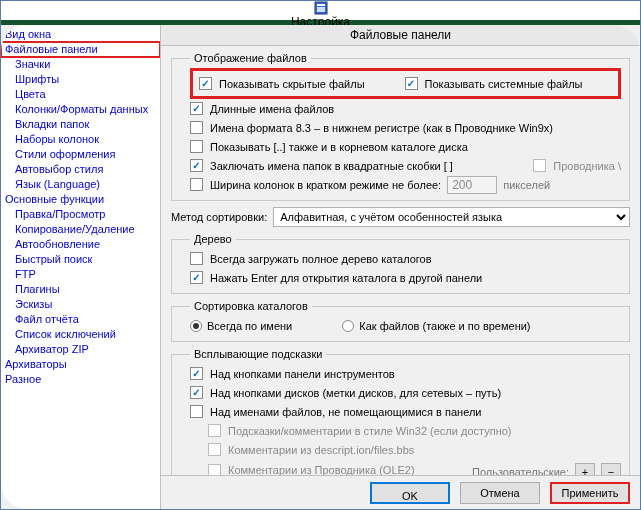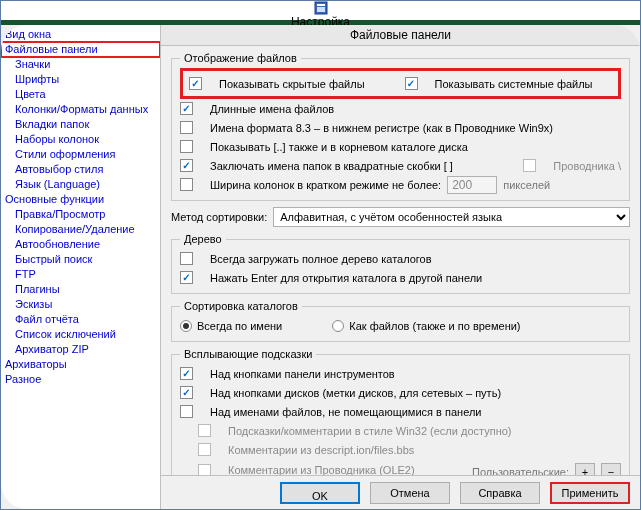--- a/index.html
+++ b/index.html
@@ -10,25 +10,25 @@
   .titlebar .title { flex: 1; font-size: 12px; }
   .titlebar .close { width: 40px; height: 22px; display: flex; align-items: center; justify-content: center; }
   .body { flex: 1; display: flex; overflow: hidden; border-radius: 26px; }
   .sidebar { width: 160px; background: #fff; border-right: 1px solid #c0c0c0; overflow-y: auto; padding: 2px 0; }
   .sidebar .item { padding: 0 4px; line-height: 15px; color: #0000cc; cursor: pointer; white-space: nowrap; }
   .sidebar .item.indent { padding-left: 14px; }
   .sidebar .item.selected { outline: 2px solid #e02020; outline-offset: -1px; }
   .content { flex: 1; display: flex; flex-direction: column; overflow: hidden; }
   .page-header { background: #e8e8e8; text-align: center; padding: 3px 0; border-bottom: 1px solid #c0c0c0; font-size: 12px; }
   .page-body { flex: 1; overflow-y: auto; padding: 6px 10px 4px 10px; }
-  fieldset { border: 1px solid #c9c9c9; margin: 0 0 6px 0; padding: 4px 8px 6px 8px; }
+  fieldset { border: 1px solid #c9c9c9; margin: 0 0 6px 0; padding: 4px 8px 6px 18px; }
   legend { padding: 0 4px; font-size: 11px; }
   .row { display: flex; align-items: center; gap: 6px; min-height: 19px; }
   .row.space { justify-content: flex-start; gap: 40px; }
-  .checkbox { display: inline-flex; align-items: center; gap: 17px; }
+  .checkbox { display: inline-flex; align-items: center; gap: 7px; }
   .checkbox .box { width: 13px; height: 13px; border: 1px solid #888; background: #fff; display: inline-flex; align-items: center; justify-content: center; font-size: 10px; line-height: 1; }
   .checkbox.checked .box::after { content: "✓"; color: #0066cc; font-weight: bold; }
   .checkbox.disabled .box { border-color: #bbb; }
   .checkbox.disabled .label { color: #8a8a8a; }
   .radio { display: inline-flex; align-items: center; gap: 5px; }
   .radio .dot { width: 12px; height: 12px; border: 1px solid #888; border-radius: 50%; background: #fff; display: inline-flex; align-items: center; justify-content: center; }
   .radio.checked .dot::after { content: ""; width: 6px; height: 6px; background: #333; border-radius: 50%; }
   .highlight-box { border: 3px solid #e02020; padding: 3px 6px; }
   .text-muted { color: #777; }
   input[type="text"].inline { width: 50px; height: 18px; border: 1px solid #b0b0b0; background: #f4f4f4; color: #888; padding: 0 4px; font-size: 12px; }
@@ -237,22 +237,19 @@
         </fieldset>
 
       </div>
       <div class="footer">
         <div class="btn default">
             <span>OK</span>
           </div>
         <div class="btn">
             <span>Отмена</span>
           </div>
-        <div class="btn">
-            <span>Справка</span>
-          </div>
         <div class="btn accent">
             <span>Применить</span>
           </div>
       </div>
     </div>
   </div>
 </div>
 
 </body></html>

